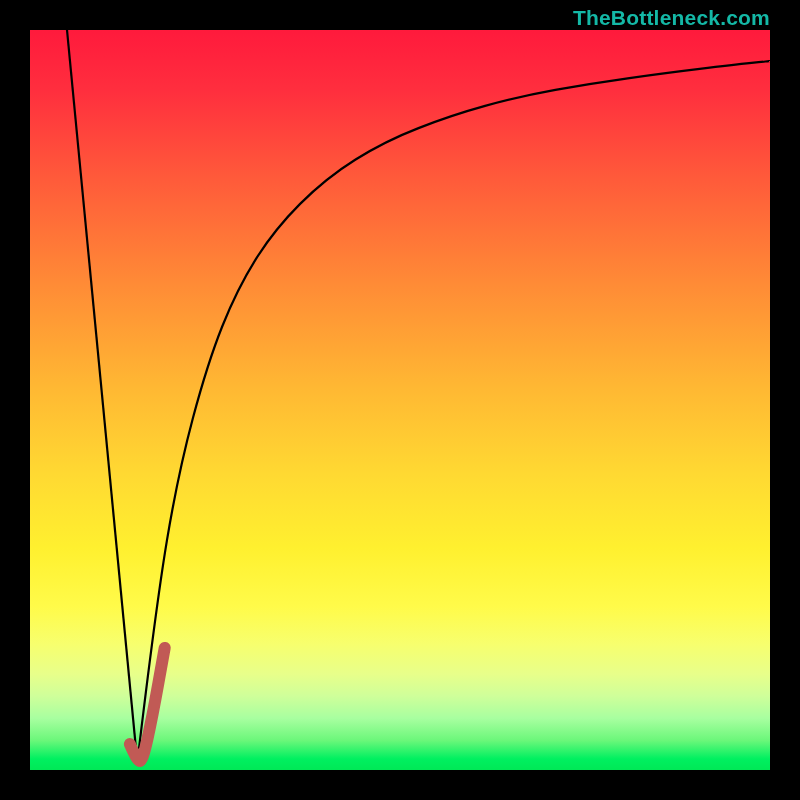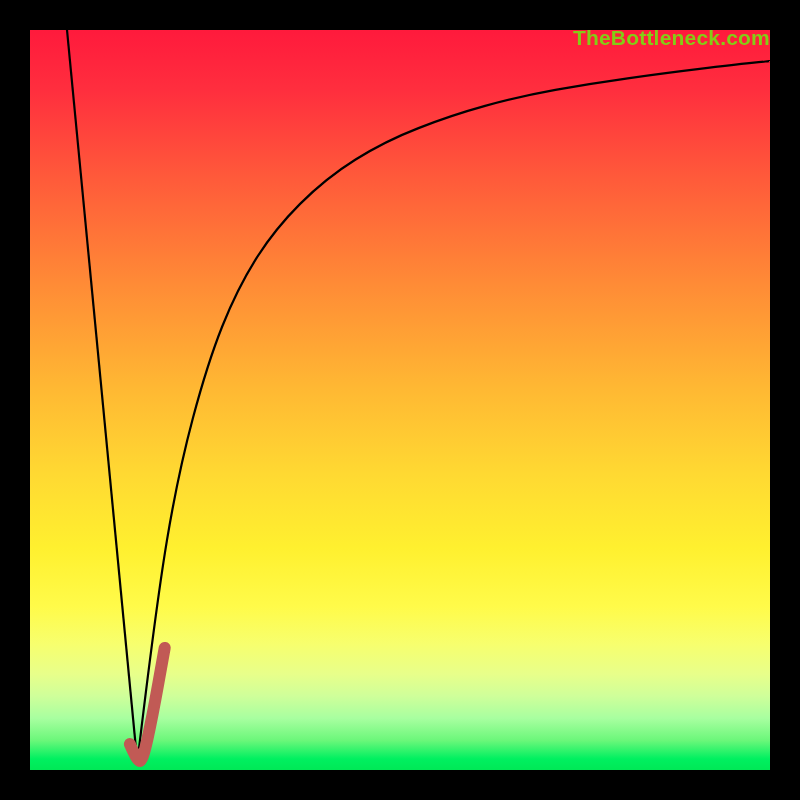--- a/index.html
+++ b/index.html
@@ -42,26 +42,25 @@
       #a8ffa0 93%,
       #6bf77a 96%,
       #00f060 98.5%,
       #00e856 100%
     );
   }
   .watermark {
     position: absolute;
     top: 6px;
     right: 30px;
-    color: #84cc16;
+    color: #14b8a6;
     font-size: 21px;
     font-weight: 600;
     letter-spacing: 0.2px;
     user-select: none;
-    margin-top: 20px;
   }
   svg.curves {
     position: absolute;
     top: 30px;
     left: 30px;
     width: 740px;
     height: 740px;
     overflow: visible;
   }
 </style>

